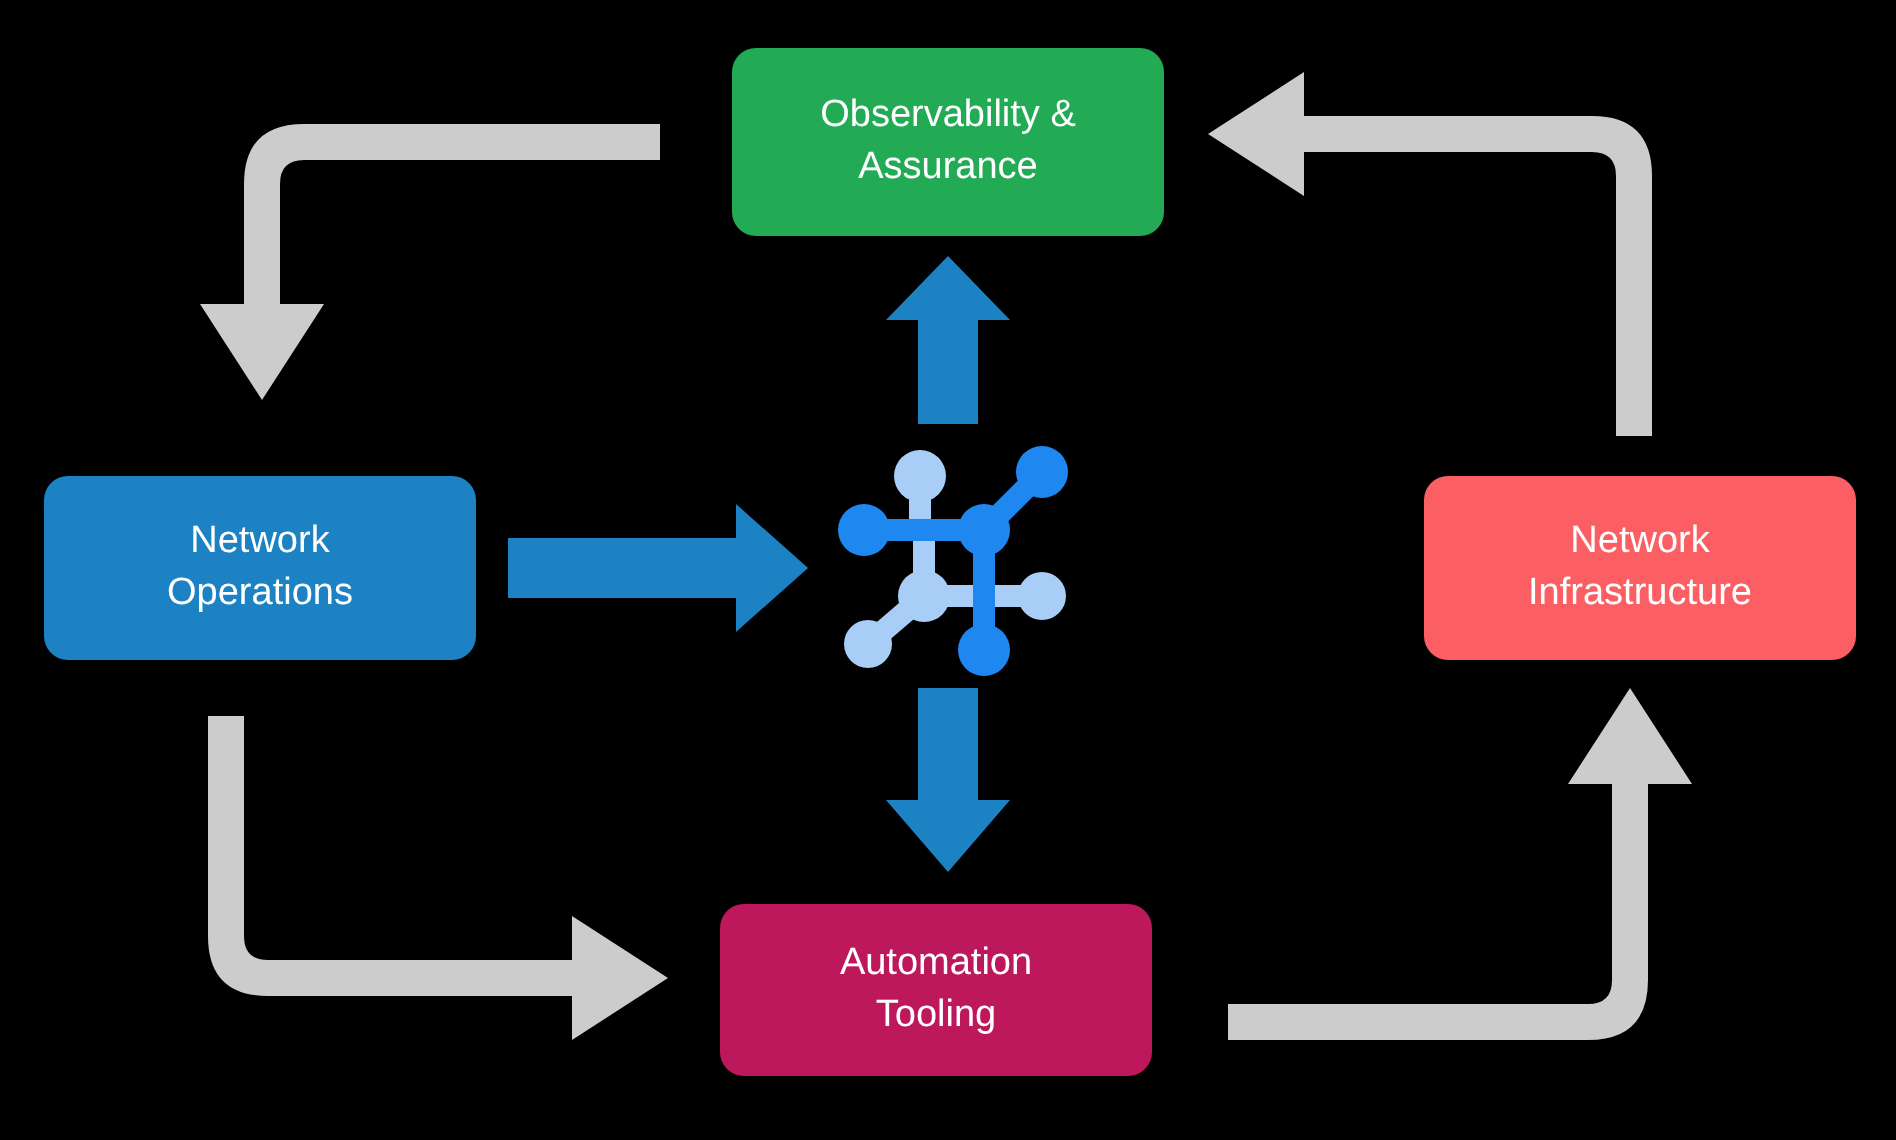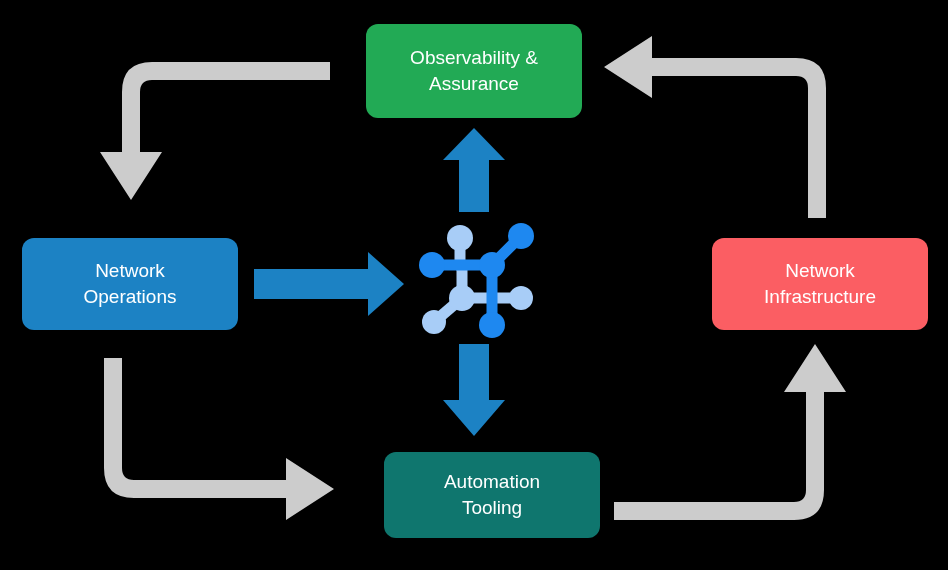--- a/index.html
+++ b/index.html
@@ -36,22 +36,22 @@
   }
   #box-operations {
     left: 22px; top: 238px; width: 216px; height: 92px;
     background: #1C82C4;
   }
   #box-infrastructure {
     left: 712px; top: 238px; width: 216px; height: 92px;
     background: #FB5E63;
   }
   #box-automation {
-    left: 384px; top: 452px; width: 216px; height: 86px;
-    background: #0f766e;
+    left: 360px; top: 452px; width: 216px; height: 86px;
+    background: #be185d;
   }
   .svg-layer {
     position: absolute;
     left: 0; top: 0;
     width: 948px;
     height: 570px;
   }
 </style>
 </head>
 <body>

